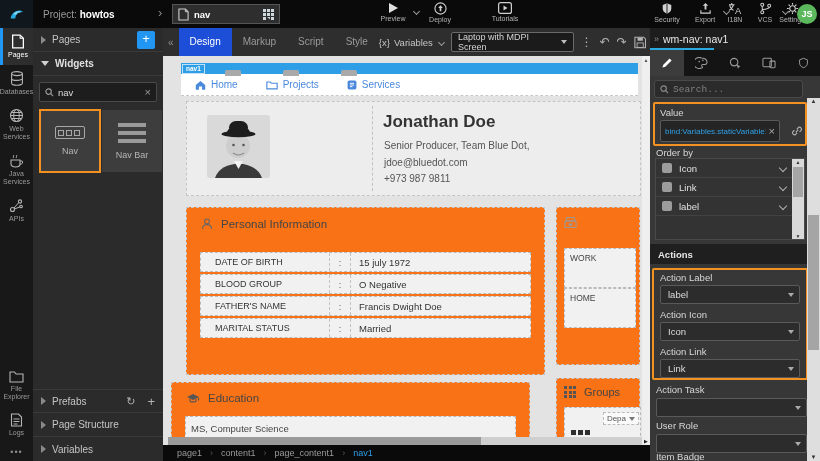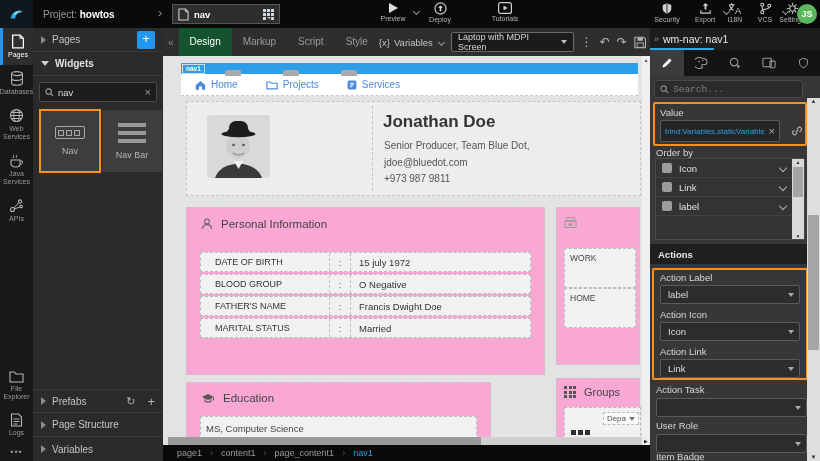--- a/index.html
+++ b/index.html
@@ -49,39 +49,39 @@
   .navicon i{width:6px;height:6px;border:1px solid #a8a8a8;display:block}
   .barsicon{display:flex;flex-direction:column;gap:4px}
   .barsicon i{width:28px;height:4px;background:#9a9a9a;display:block}
   .lp-ref{margin-left:auto;color:#b5b5b5;font-size:11px}
   .lp-pl2{color:#b5b5b5;font-size:13px;margin-left:6px}
 
   
   .ctoolbar{position:absolute;left:163px;top:28px;width:487px;height:28px;background:#2e2e2e;display:flex;align-items:center}
   .collapse-l{color:#8e8e8e;font-size:10px;padding:0 5px;cursor:pointer}
   .ctab{padding:0 11px;height:28px;line-height:28px;color:#9a9a9a;font-size:10px;cursor:pointer}
-  .ctab.active{background:#14532d;color:#fff}
+  .ctab.active{background:#1d4ed8;color:#fff}
   .ct-right{margin-left:auto;display:flex;align-items:center;gap:7px;padding-right:4px}
   .vars{display:flex;align-items:center;gap:4px;color:#c5c5c5;font-size:9.5px;cursor:pointer}
   .devsel{height:20px;background:#1b1b1b;border:1px solid #6a6a6a;border-radius:2px;display:flex;align-items:center;gap:6px;padding:0 6px;color:#d5d5d5;font-size:9px;cursor:pointer}
   .tri-d{width:0;height:0;border-left:3.5px solid transparent;border-right:3.5px solid transparent;border-top:4px solid #bbb}
   .ct-ic{color:#b5b5b5;font-size:12px;cursor:pointer;line-height:1}
 
   
   .canvas{position:absolute;left:163px;top:56px;width:487px;height:389px;background:#e3e3e3;overflow:hidden}
   .vscroll{position:absolute;right:0;top:0;bottom:8px;width:8px;background:#efefef;text-align:center;color:#555;font-size:5px;line-height:8px}
   .hscroll{position:absolute;left:5px;right:8px;bottom:0;height:8px;background:#cfcfcf}
   .hthumb{position:absolute;left:0;top:0;height:8px;width:66%;background:#9a9a9a}
   .corner{position:absolute;right:0;bottom:0;width:8px;height:8px;background:#efefef;color:#222;font-size:5px;line-height:8px;text-align:center}
   .selbar{position:absolute;left:18px;top:7px;right:12px;height:11px;background:#2e9fe6;display:flex;align-items:center}
   .selbar .tag{margin-left:1px;border:1px solid rgba(255,255,255,.7);color:#fff;font-size:6.5px;padding:0 3px;line-height:8px;font-weight:bold}
   .handle{position:absolute;width:16px;height:6px;background:#a9a9a9;border-radius:2px 2px 0 0;top:14px;z-index:3}
   .pghead{position:absolute;left:18px;top:18px;right:12px;height:22px;background:#fff;border-bottom:1px dashed #c8c8c8;display:flex;align-items:center;gap:28px;padding-left:14px;z-index:2}
   .pnav{display:flex;align-items:center;gap:5px;color:#4a89dc;font-size:10px;cursor:pointer}
-  .card{position:absolute;background:#f9a8d4;border:1px dashed #c5c5c5}
+  .card{position:absolute;background:#f97316;border:1px dashed #c5c5c5}
   .profile{left:23px;top:45px;width:455px;height:95px;background:#ededed}
   .pdivider{position:absolute;left:185px;top:4px;bottom:4px;border-left:1px dashed #c2c2c2}
   .photo{position:absolute;left:20px;top:13px;width:63px;height:63px;border-radius:3px;overflow:hidden}
   .pname{position:absolute;left:196px;top:10px;font-size:17px;font-weight:bold;color:#333}
   .pline{position:absolute;left:197px;font-size:10px;color:#555}
   .sec-title{display:flex;align-items:center;gap:8px;color:#444;font-size:11.5px}
   .pi-table{position:absolute;left:13px;top:44px;right:13px}
   .pi-row{display:flex;height:20px;background:#f1f1f1;border:1px dashed #b9b9b9;margin-bottom:2px;align-items:center}
   .pi-l{flex:0 0 128px;padding-left:14px;font-size:9px;color:#333}
   .pi-c{flex:0 0 22px;text-align:center;border-left:1px dashed #c2c2c2;border-right:1px dashed #c2c2c2;color:#555;font-size:9px;align-self:stretch;line-height:20px}
@@ -446,21 +446,21 @@
           <rect x="5" y="8" width="4" height="2.5" fill="#9a9a9a"></rect>
         </svg>
       <div class="cbox" style="left:7px;top:40px;width:72px;height:40px">
         <span>WORK</span>
       </div>
       <div class="cbox" style="left:7px;top:80px;width:72px;height:40px">
         <span>HOME</span>
       </div>
     </div>
 
-    <div class="card" style="left:23px;top:326px;width:305px;height:60px">
+    <div class="card" style="left:8px;top:326px;width:359px;height:60px">
       <div class="sec-title" style="position:absolute;left:14px;top:9px">
         <svg width="14" height="11" viewBox="0 0 14 11">
             <path d="M1 4L7 1l6 3-6 3z" fill="#555"></path>
             <path d="M4 6v2.3c0 1 6 1 6 0V6" fill="none" stroke="#555" stroke-width="1.1"></path>
             <path d="M12.5 4.5v3" stroke="#555" stroke-width="1"></path>
           </svg>
         <span>Education</span>
       </div>
       <div class="cbox" style="left:13px;top:33px;right:13px;height:24px;padding-top:6px;font-size:9.5px">
         <span>MS, Computer Science</span>

